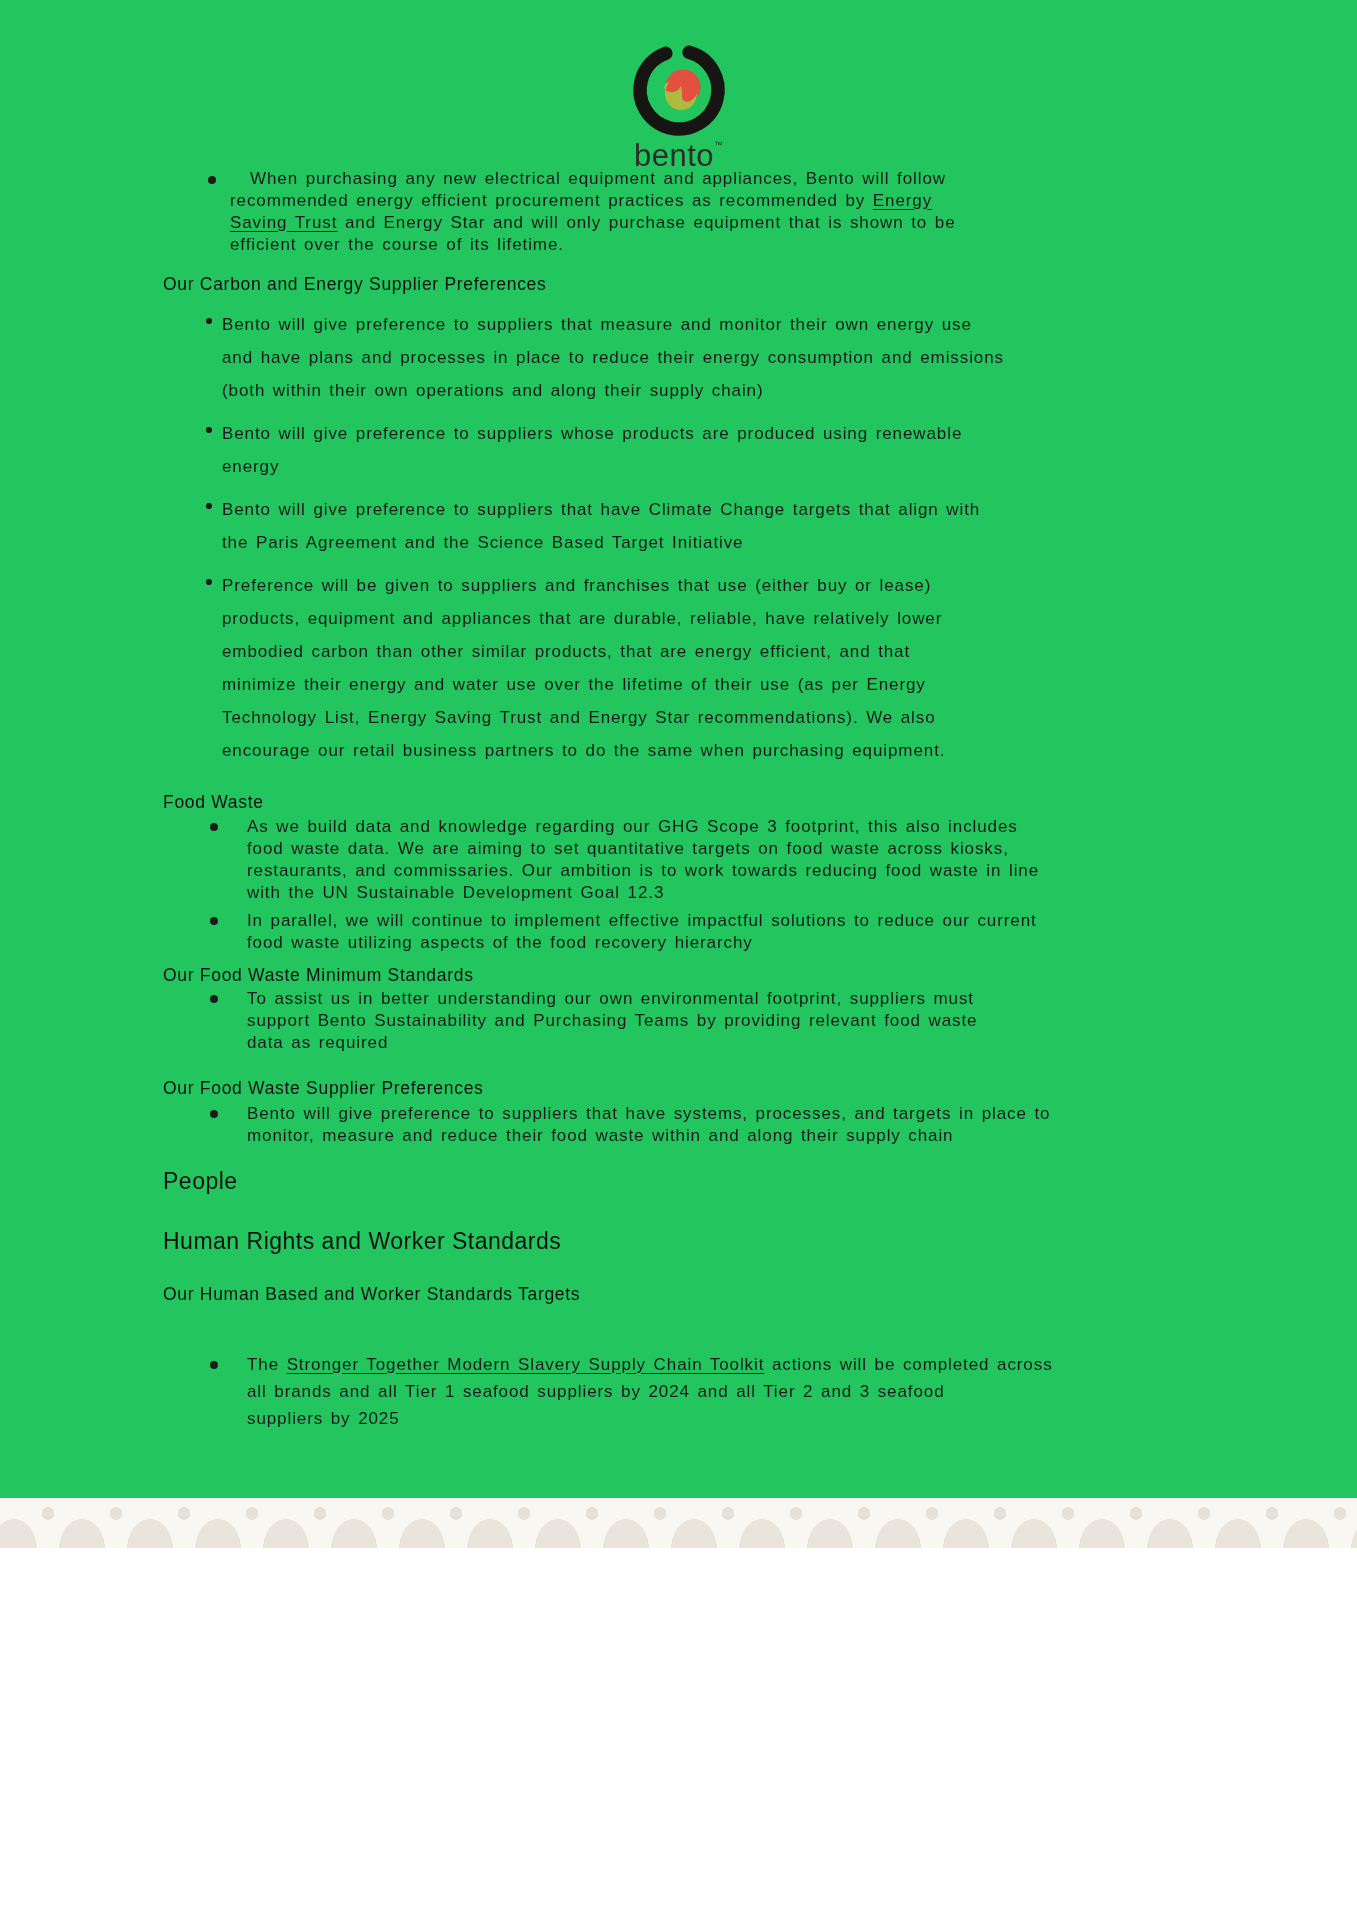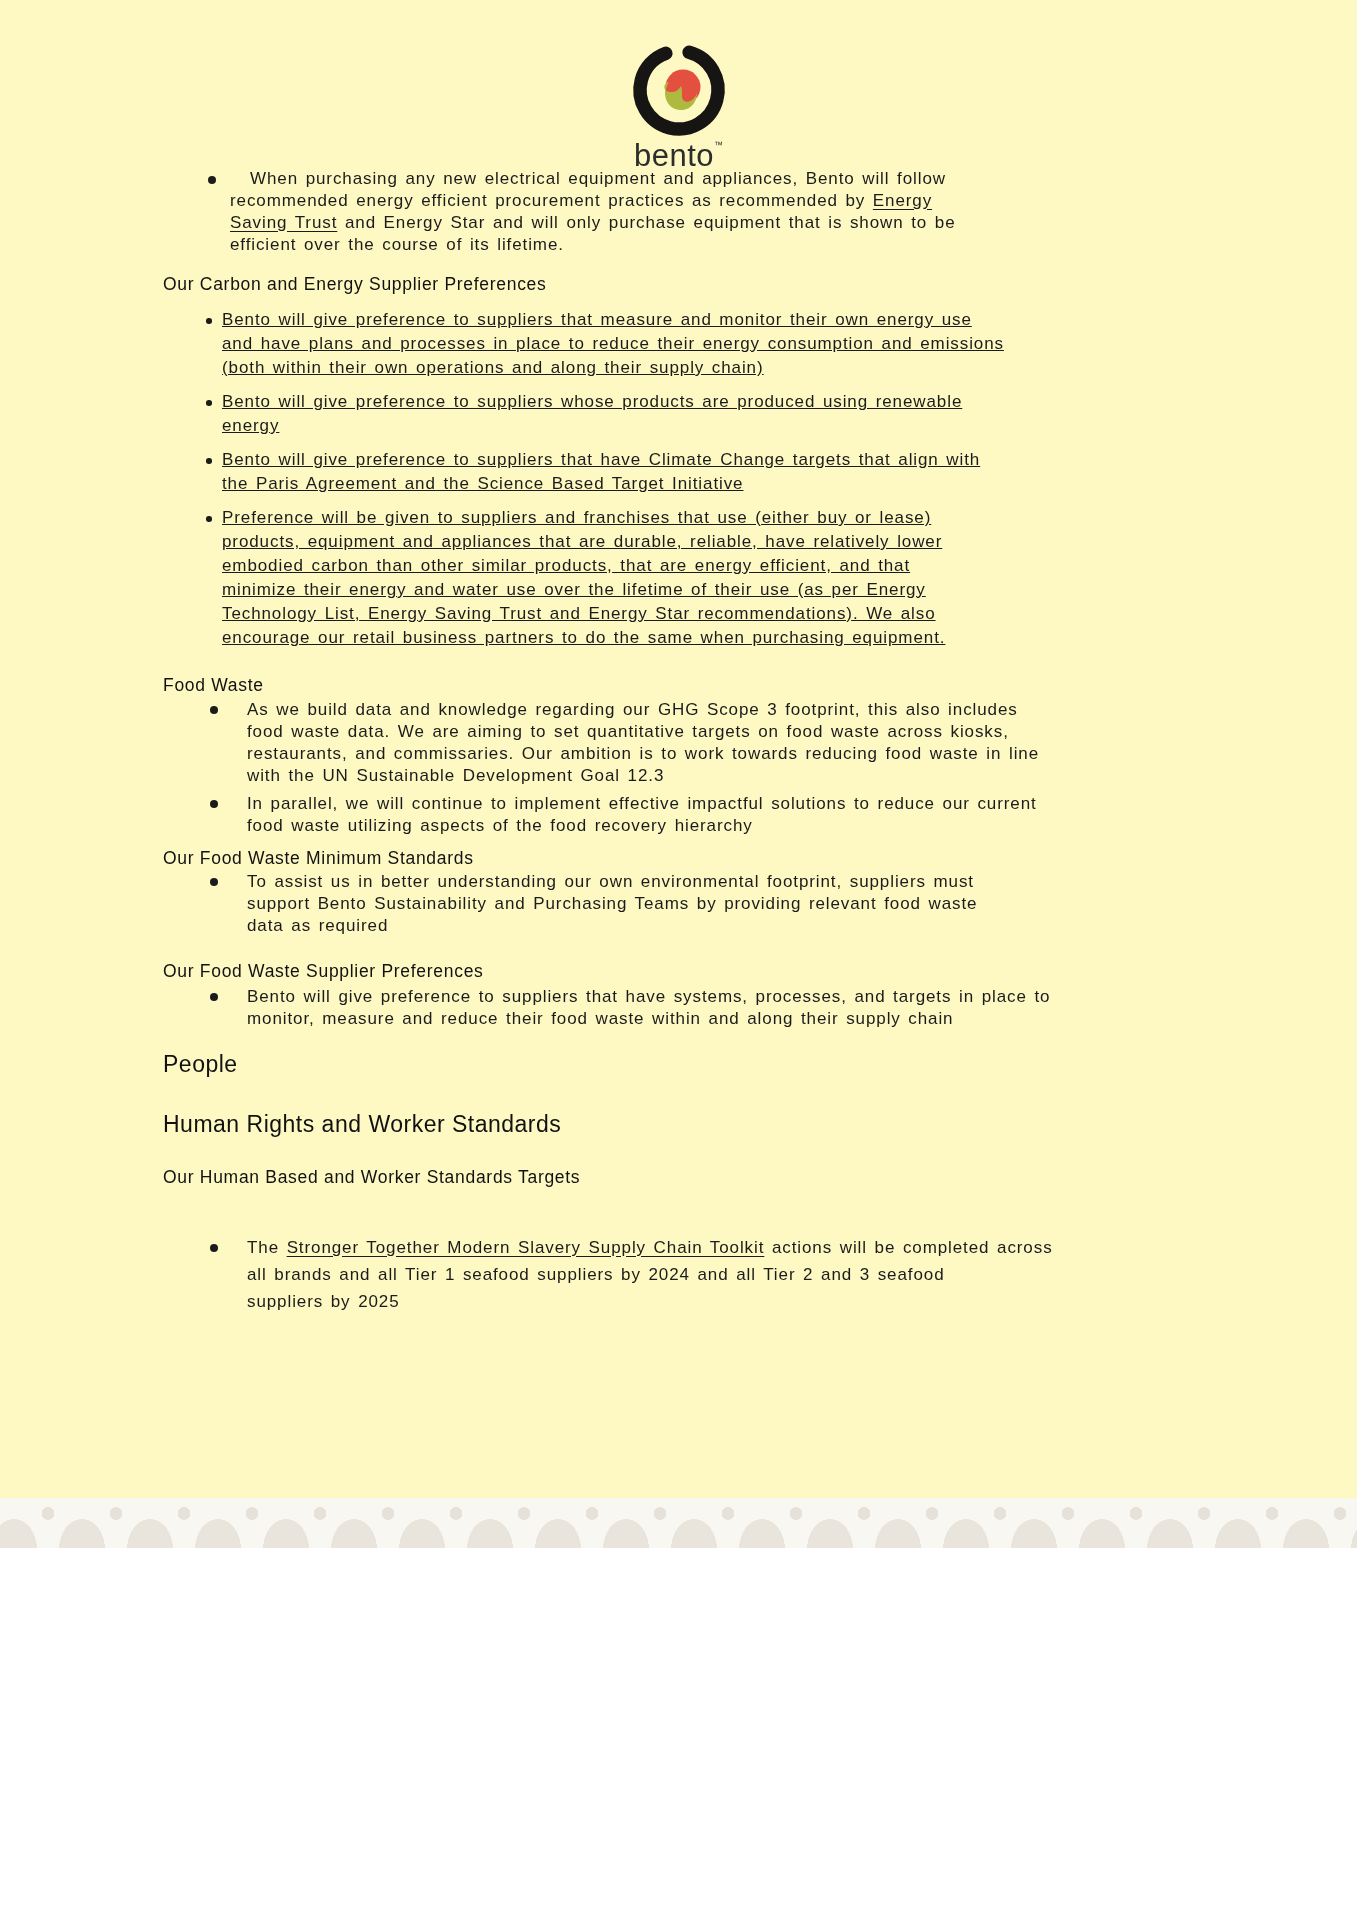--- a/index.html
+++ b/index.html
@@ -1,17 +1,17 @@
 <!DOCTYPE html>
 <html><head>
 <meta charset="utf-8">
 <style>
   html,body{margin:0;padding:0;}
   body{background:#ffffff;font-family:"Liberation Sans",sans-serif;color:#1b1b1b;}
-  .page{position:relative;width:1357px;height:1548px;background:#fef9c3;overflow:hidden;}
+  .page{position:relative;width:1357px;height:1548px;background:#22c55e;overflow:hidden;}
 
   
   .logo-wrap{position:absolute;top:38px;left:0;width:1357px;text-align:center;}
   .logo-wrap svg{display:block;margin:0 auto;}
   .brand{font-size:31px;color:#2d2d2d;letter-spacing:.5px;margin-top:-6px;}
   .brand sup{font-size:9px;vertical-align:18px;letter-spacing:0;}
 
   
   .content{position:absolute;left:163px;top:168px;width:1040px;}
 
@@ -20,21 +20,21 @@
   .h1{font-size:23px;line-height:30px;letter-spacing:.5px;}
 
   .list{font-size:17px;letter-spacing:.9px;word-spacing:2px;}
   .li{position:relative;}
   .li .t{white-space:pre-line;}
   .li::before{content:"";position:absolute;border-radius:50%;background:#1b1b1b;}
 
   .intro .li{padding-left:67px;text-indent:20px;line-height:22px;margin-bottom:8px;}
   .intro .li::before{left:45px;top:8px;width:8px;height:8px;}
 
-  .compact .li{padding-left:59px;line-height:24px;margin-bottom:10px;text-decoration:underline;}
+  .compact .li{padding-left:59px;line-height:33px;margin-bottom:10px;}
   .compact .li::before{left:43px;top:10px;width:5.5px;height:5.5px;}
 
   .wide .li{padding-left:84px;line-height:22px;margin-bottom:6px;}
   .wide .li::before{left:47px;top:7px;width:8px;height:8px;}
 
   .loose .li{padding-left:84px;line-height:27px;margin-bottom:20px;}
   .loose .li::before{left:47px;top:10px;width:8px;height:8px;}
 
   .link{text-decoration:underline;text-underline-offset:3px;}
 

